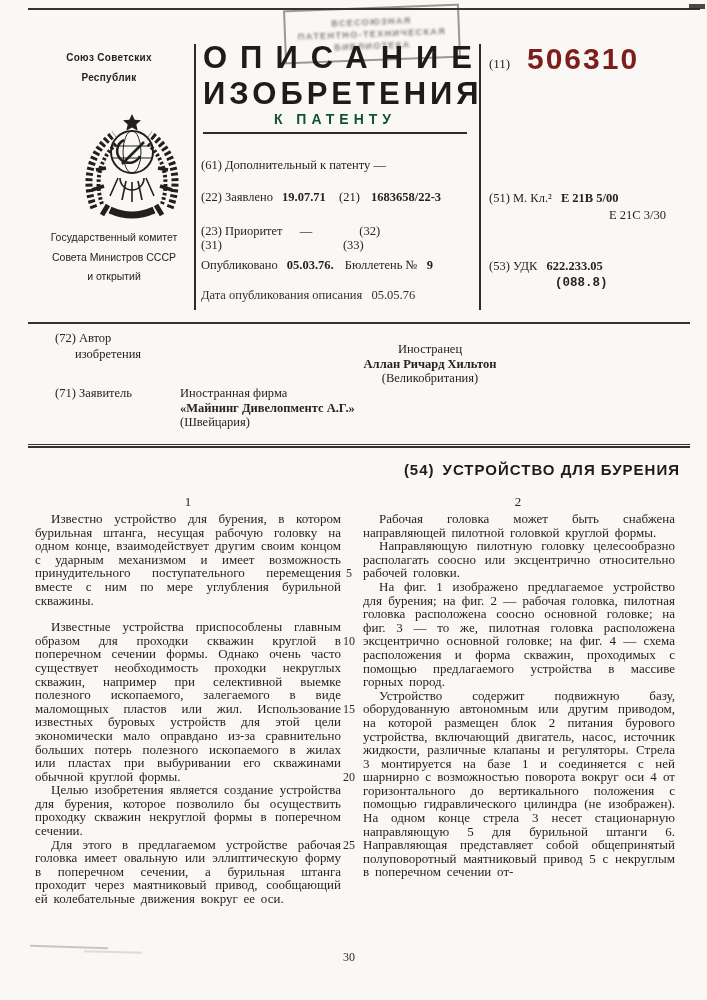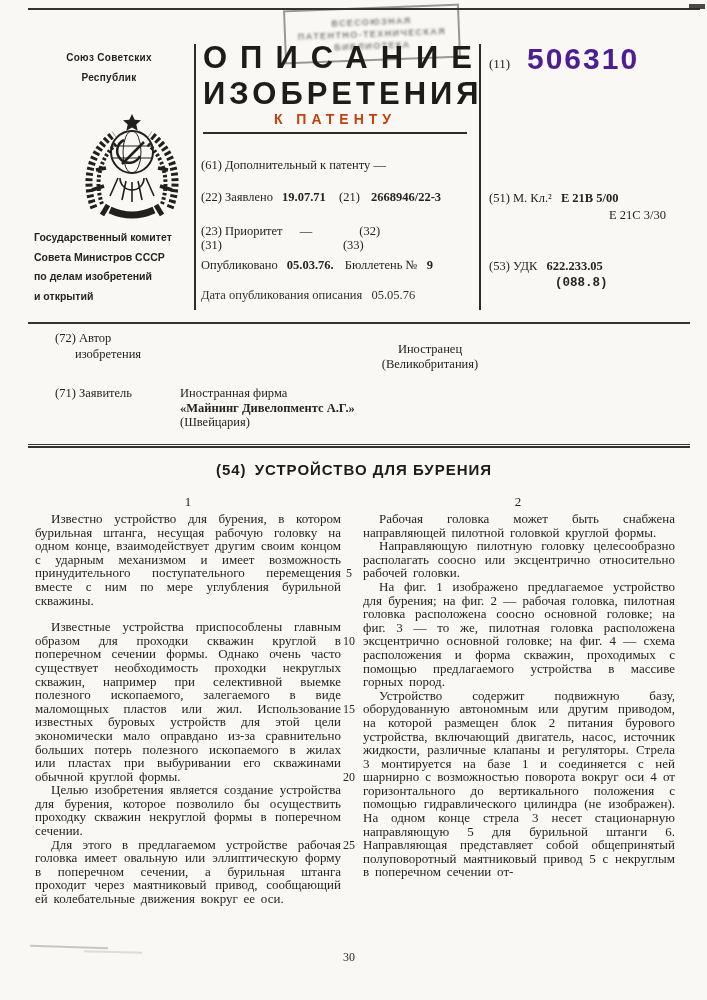--- a/index.html
+++ b/index.html
@@ -16,59 +16,59 @@
   .rule-top-cap { right:2px; top:4px; width:16px; height:5px; background:#2a2925; opacity:.85; }
 
   
   .stamp { left:284px; top:7px; width:176px; height:54px; transform:rotate(-2.2deg); opacity:.78; }
   .stamp-frame { position:absolute; inset:0; border:2px solid #3c3c3c; filter:blur(.7px); opacity:.65; }
   .stamp-text { position:relative; height:100%; display:flex; flex-direction:column; align-items:center; justify-content:center;
     font-family:"Liberation Sans", sans-serif; font-weight:bold; font-size:9px; letter-spacing:1.4px;
     color:#343434; filter:blur(.8px); opacity:.8; line-height:12px; white-space:nowrap; }
 
   .union { left:28px; top:48px; width:162px; text-align:center; font-weight:bold; font-size:10px; line-height:20px; letter-spacing:.3px; }
-  .committee { left:34px; top:228px; width:176px; font-weight:bold; font-size:10.5px; line-height:19.5px; }
+  .committee { left:26px; top:228px; width:176px; text-align:center; font-weight:normal; font-size:10.5px; line-height:19.5px; }
   .emblem { left:80px; top:112px; width:104px; height:112px; }
 
   .vline { width:2px; background:#2e2c28; }
   .vline1 { left:194px; top:44px; height:266px; }
   .vline2 { left:479px; top:44px; height:266px; }
 
   .doctype1 { left:203px; top:40px; font-weight:bold; font-size:31px; letter-spacing:13px; white-space:nowrap; color:#1d1c19; }
   .doctype2 { left:203px; top:76px; font-weight:bold; font-size:31px; letter-spacing:4px; white-space:nowrap; color:#1d1c19; }
-  .doctype3 { left:203px; top:111px; width:264px; text-align:center; font-weight:bold; font-size:14px; letter-spacing:5px; color:#c2410c; }
+  .doctype3 { left:203px; top:111px; width:264px; text-align:center; font-weight:bold; font-size:14px; letter-spacing:5px; color:#14532d; }
   .doctype-underline { left:203px; top:132px; width:264px; height:2px; background:#2e2c28; }
 
   .biblio-line { left:201px; font-size:12.5px; white-space:nowrap; }
   .b61  { top:158px; }
   .b22  { top:190px; }
   .b23  { top:224px; }
   .b31  { top:238px; }
   .bpub { top:258px; }
   .bdat { top:288px; color:#33312c; }
 
   .docnum-prefix { left:489px; top:56px; font-size:13px; }
-  .docnum { left:527px; top:42px; font-family:"Liberation Sans", sans-serif; font-weight:bold; font-size:30px; letter-spacing:2px; color:#4c1d95; }
+  .docnum { left:527px; top:42px; font-family:"Liberation Sans", sans-serif; font-weight:bold; font-size:30px; letter-spacing:2px; color:#7f1d1d; }
 
   .ipc { left:489px; top:190px; font-size:12.5px; line-height:17px; white-space:nowrap; }
   .ipc-line2 { margin-left:120px; }
   .udc { left:489px; top:258px; font-size:12.5px; line-height:17px; white-space:nowrap; }
   .udc-line2 { margin-left:66px;font-family:Liberation Mono, monospace; }
 
   .rule2 { left:28px; top:322px; width:662px; height:2px; background:#35332e; }
   .rule3a { left:28px; top:444px; width:662px; height:1px; background:#35332e; }
   .rule3b { left:28px; top:446px; width:662px; height:2px; background:#35332e; }
 
   .p72 { left:55px; top:330px; font-size:12.5px; line-height:16px; }
   .p72 .l2 { padding-left:20px; }
   .p71 { left:55px; top:386px; font-size:12.5px; }
   .author-block { left:180px; top:342px; width:500px; text-align:center; font-size:12.5px; line-height:14.6px; }
   .applicant-block { left:180px; top:386px; width:500px; font-size:12.5px; line-height:14.6px; }
 
-  .title-block { left:28px; top:461px; width:652px; text-align:center;
+  .title-block { left:28px; top:461px; width:652px; text-align:right;
     font-family:"Liberation Sans", sans-serif; font-weight:bold; font-size:15px; letter-spacing:1px; color:#1d1c19; }
   .title-block .code { margin-right:8px; }
 
   .colnum { top:494px; font-size:13px; text-align:center; }
   .colnum1 { left:35px; width:306px; }
   .colnum2 { left:363px; width:310px; }
 
   .col { top:512px; }
   .col-left  { left:35px;  width:306px; }
   .col-right { left:363px; width:312px; }
@@ -120,39 +120,38 @@
       <path d="M38 66 L30 84 M46 69 L42 88 M52 70 L52 90 M58 69 L62 88 M66 66 L74 84" stroke-width="1.6"></path>
       <path d="M30 98 Q52 108 74 98" stroke-width="7"></path>
       <path d="M28 93 l-6 10 M76 93 l6 10" stroke-width="5"></path>
       <path d="M12 78 l12 -4 M80 74 l12 4 M16 58 l10 -2 M78 56 l10 2" stroke-width="3.5"></path>
     </g>
   </svg>
 
   <div class="abs committee sans">
     <div>Государственный комитет</div>
     <div>Совета Министров СССР</div>
-    <div>по делам изобретений</div>
     <div>и открытий</div>
   </div>
 
   <div class="abs vline vline1"></div>
   <div class="abs vline vline2"></div>
 
   <div class="abs doctype1 sans">ОПИСАНИЕ</div>
   <div class="abs doctype2 sans">ИЗОБРЕТЕНИЯ</div>
   <div class="abs doctype3 sans">К ПАТЕНТУ</div>
   <div class="abs doctype-underline"></div>
 
   <div class="abs biblio-line b61">(61) Дополнительный к патенту —</div>
 
   <div class="abs biblio-line b22">
     <span>(22) Заявлено</span>
     <span class="b" style="margin-left:6px">19.07.71</span>
     <span style="margin-left:10px">(21)</span>
-    <span class="b" style="margin-left:8px">2668946/22-3</span>
+    <span class="b" style="margin-left:8px">1683658/22-3</span>
   </div>
 
   <div class="abs biblio-line b23">
     <span>(23) Приоритет</span>
     <span style="margin-left:14px">—</span>
     <span style="margin-left:44px">(32)</span>
   </div>
 
   <div class="abs biblio-line b31">
     <span>(31)</span>
@@ -192,20 +191,21 @@
 
   <div class="abs rule2"></div>
 
   <div class="abs p72">
     <div>(72) Автор</div>
     <div class="l2">изобретения</div>
   </div>
 
   <div class="abs author-block">
     <div>Иностранец</div>
+    <div class="b">Аллан Ричард Хильтон</div>
     <div>(Великобритания)</div>
   </div>
 
   <div class="abs p71">(71) Заявитель</div>
 
   <div class="abs applicant-block">
     <div>Иностранная фирма</div>
     <div class="b">«Майнинг Дивелопментс А.Г.»</div>
     <div>(Швейцария)</div>
   </div>

